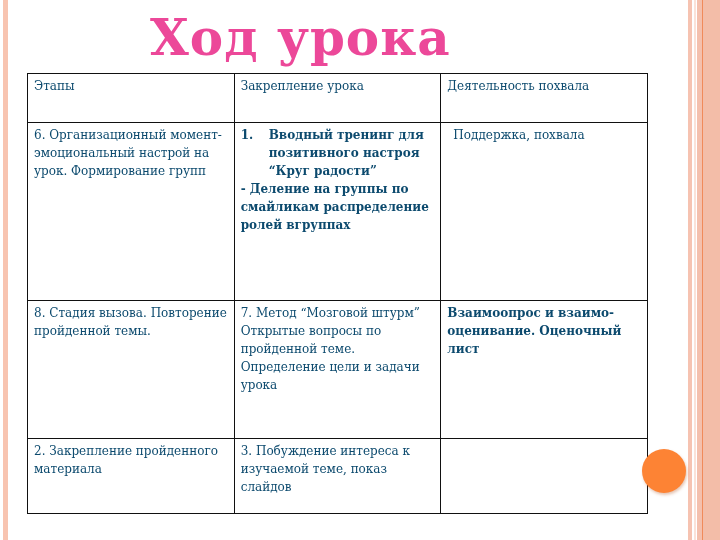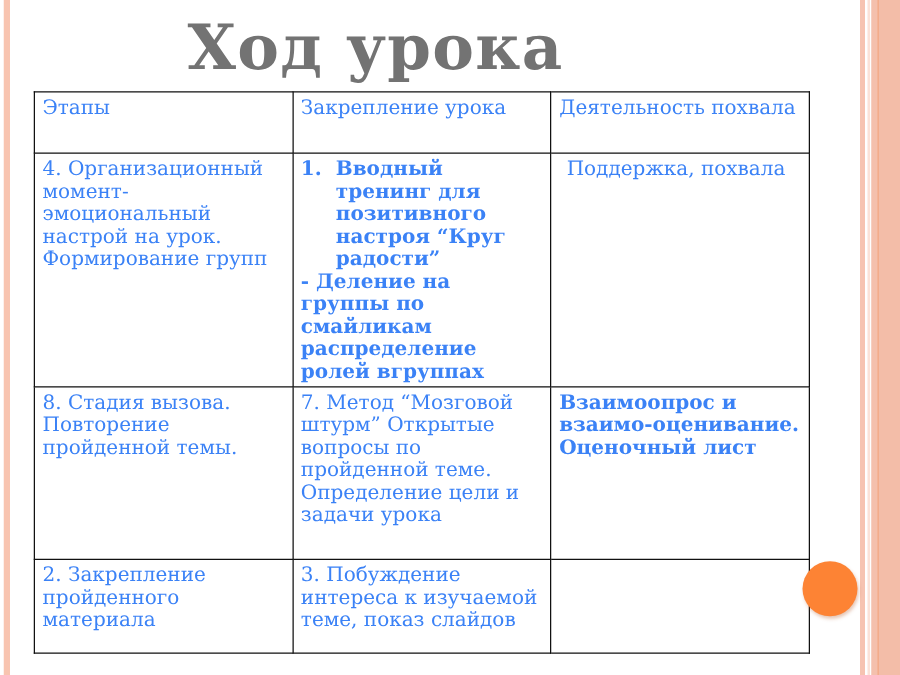--- a/index.html
+++ b/index.html
@@ -37,41 +37,41 @@
       position: absolute;
       left: 150px;
       top: 6px;
       width: 300px;
       height: 64px;
       margin: 0;
       font-family: "DejaVu Serif", serif;
       font-weight: bold;
       font-size: 50px;
       line-height: 64px;
-      color: #737373;
+      color: #ec4899;
       letter-spacing: 1px;
       white-space: nowrap;
     }
 
     table.lesson {
       position: absolute;
       left: 27px;
       top: 73px;
       width: 621px;
       border-collapse: collapse;
       table-layout: fixed;
     }
     table.lesson td {
       border: 1.5px solid #111;
       vertical-align: top;
       padding: 3px 5px 3px 6px;
       font-family: "DejaVu Serif", serif;
-      font-size: 16px;
+      font-size: 12px;
       line-height: 18px;
-      color: #3b82f6;
+      color: #0c4a6e;
     }
     .c1 { width: 195px; }
     .c2 { width: 195px; }
     .c3 { width: 195px; }
     tr.r0 td { height: 42px; }
     tr.r1 td { height: 171px; }
     tr.r2 td { height: 131px; }
     tr.r3 td { height: 68px; }
 
     .bold-item {
@@ -120,21 +120,21 @@
     <col class="c2">
     <col class="c3">
   </colgroup>
   <tbody>
       <tr class="r0">
     <td>Этапы</td>
     <td>Закрепление урока</td>
     <td>Деятельность похвала</td>
   </tr>
   <tr class="r1">
-    <td>4. Организационный момент- эмоциональный настрой на урок. Формирование групп</td>
+    <td>6. Организационный момент- эмоциональный настрой на урок. Формирование групп</td>
     <td>
       <div class="numbered bold-item">
         <span class="num">1.</span>
         <span>Вводный тренинг для позитивного настроя “Круг радости”</span>
       </div>
       <div class="bold-item dash-line">- Деление на группы по смайликам распределение ролей  вгруппах</div>
     </td>
     <td>
       <div class="praise">Поддержка, похвала</div>
     </td>

